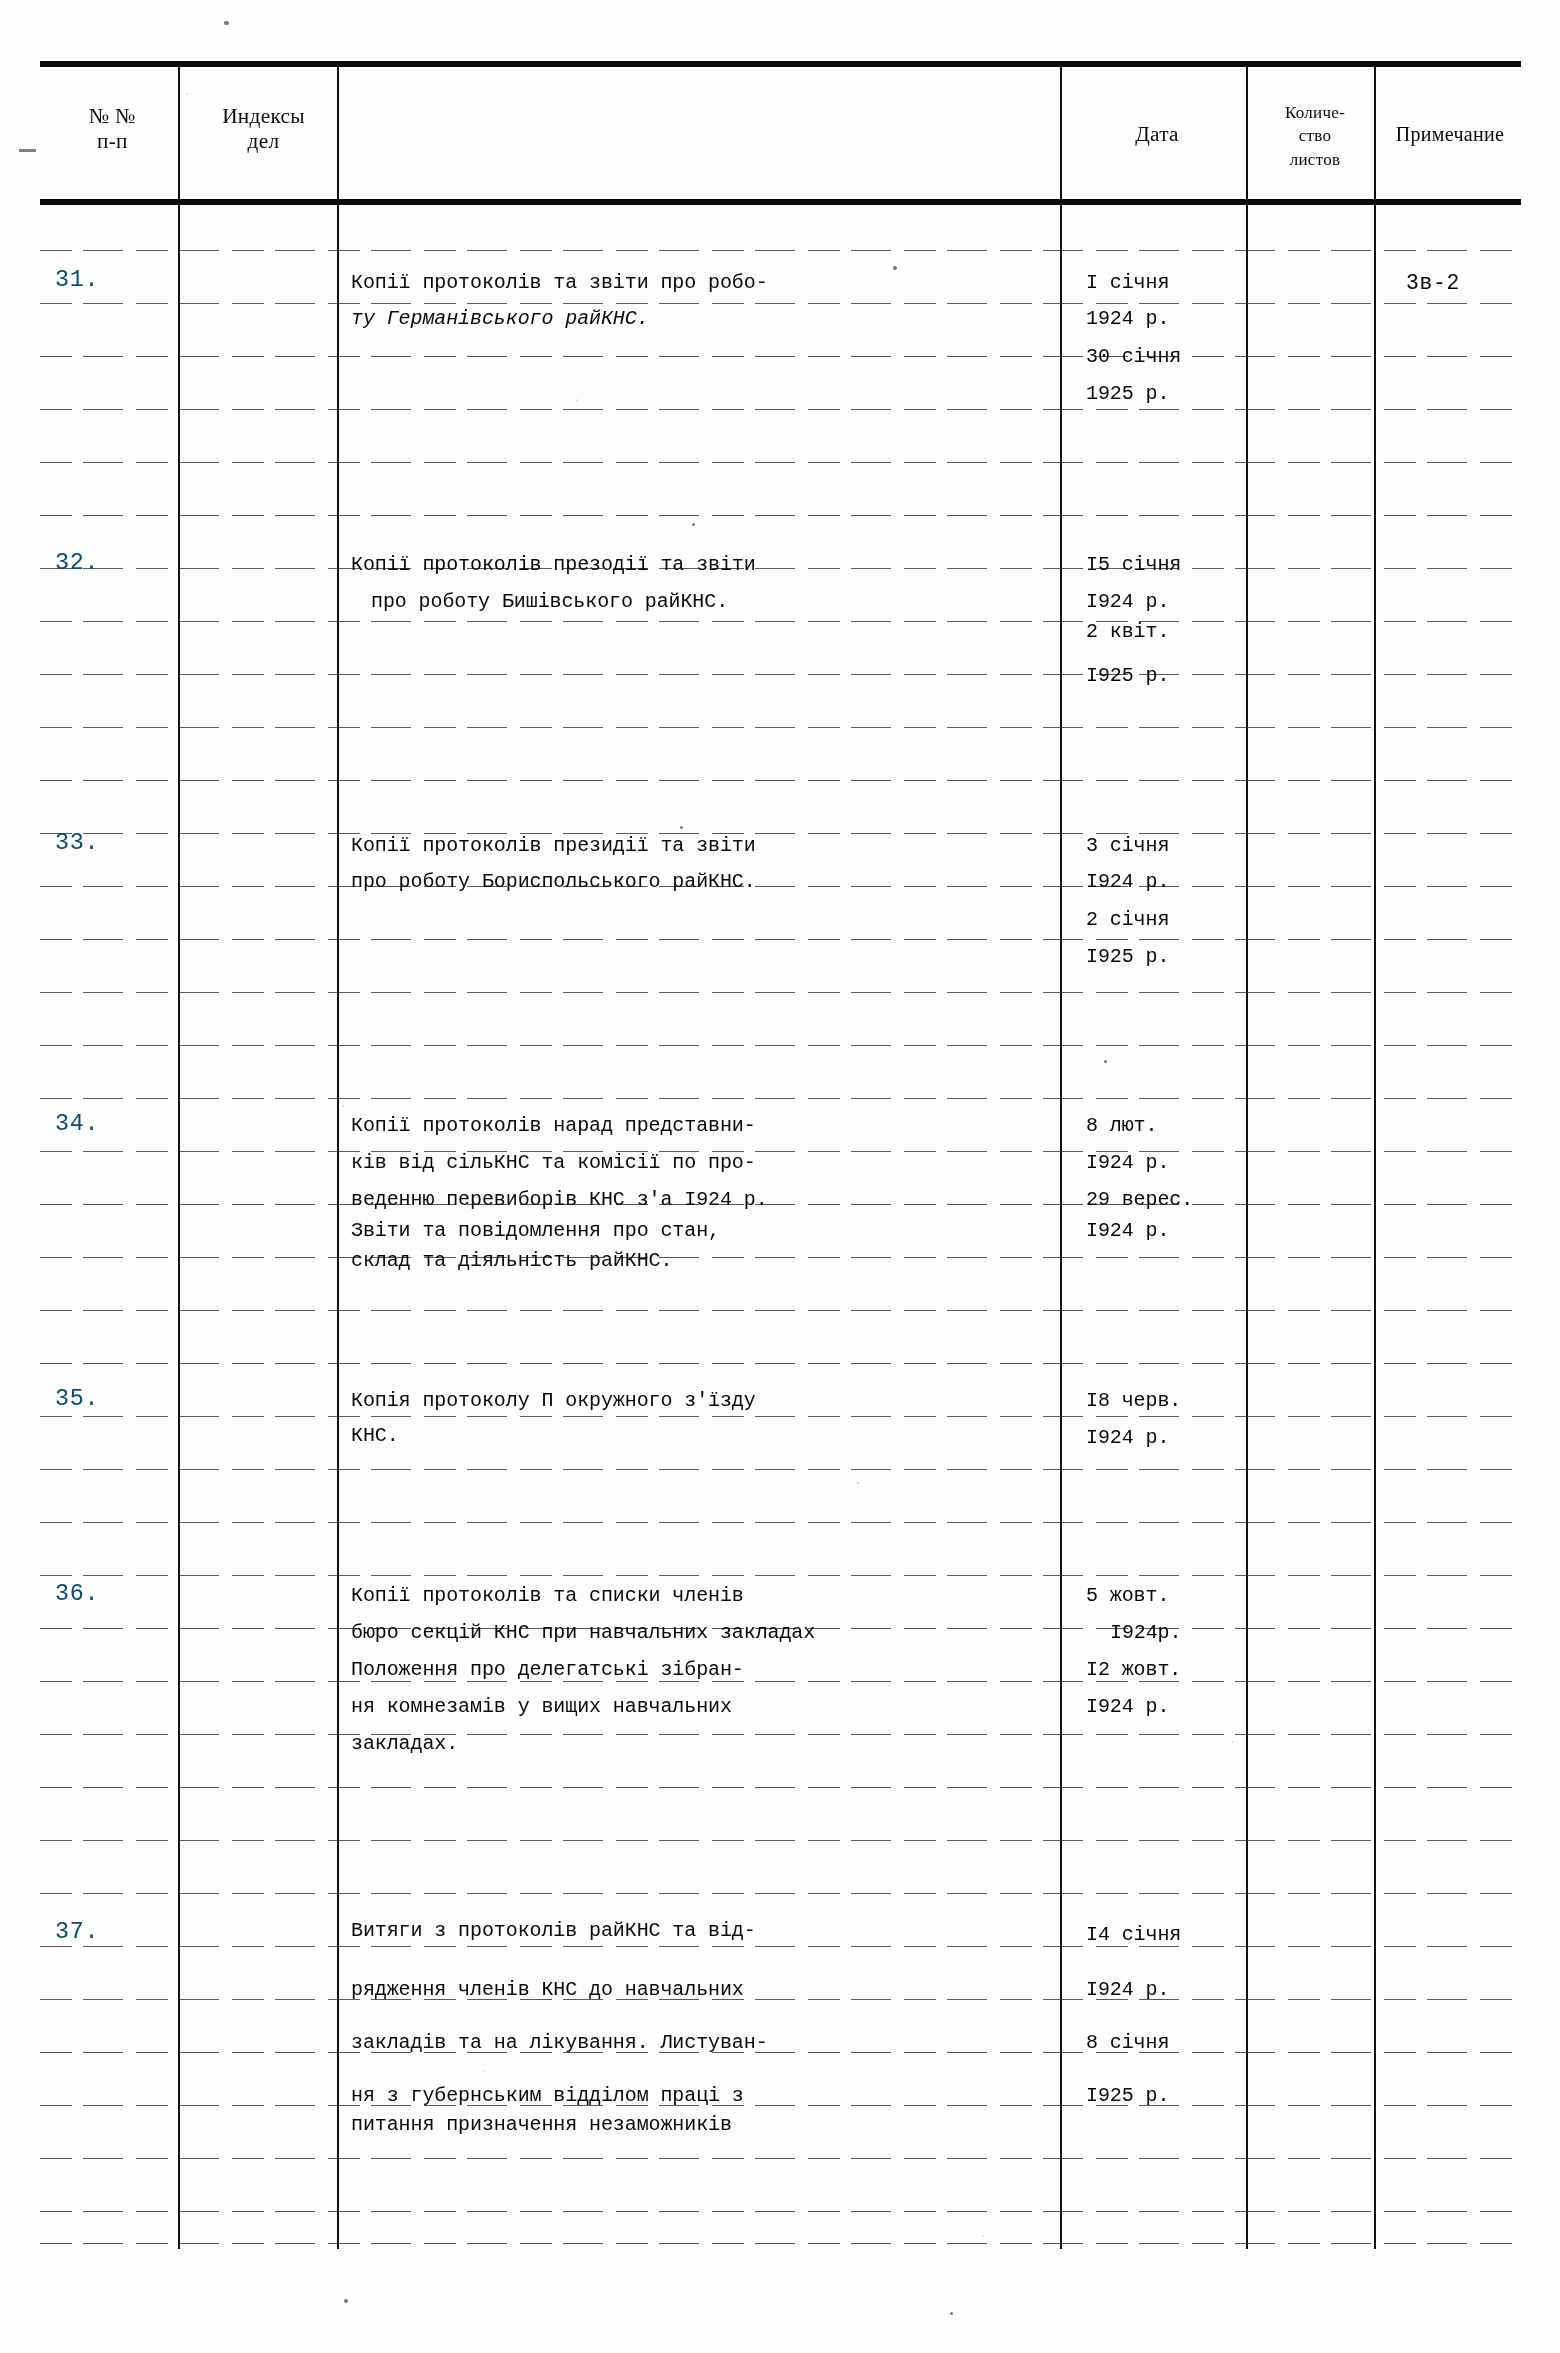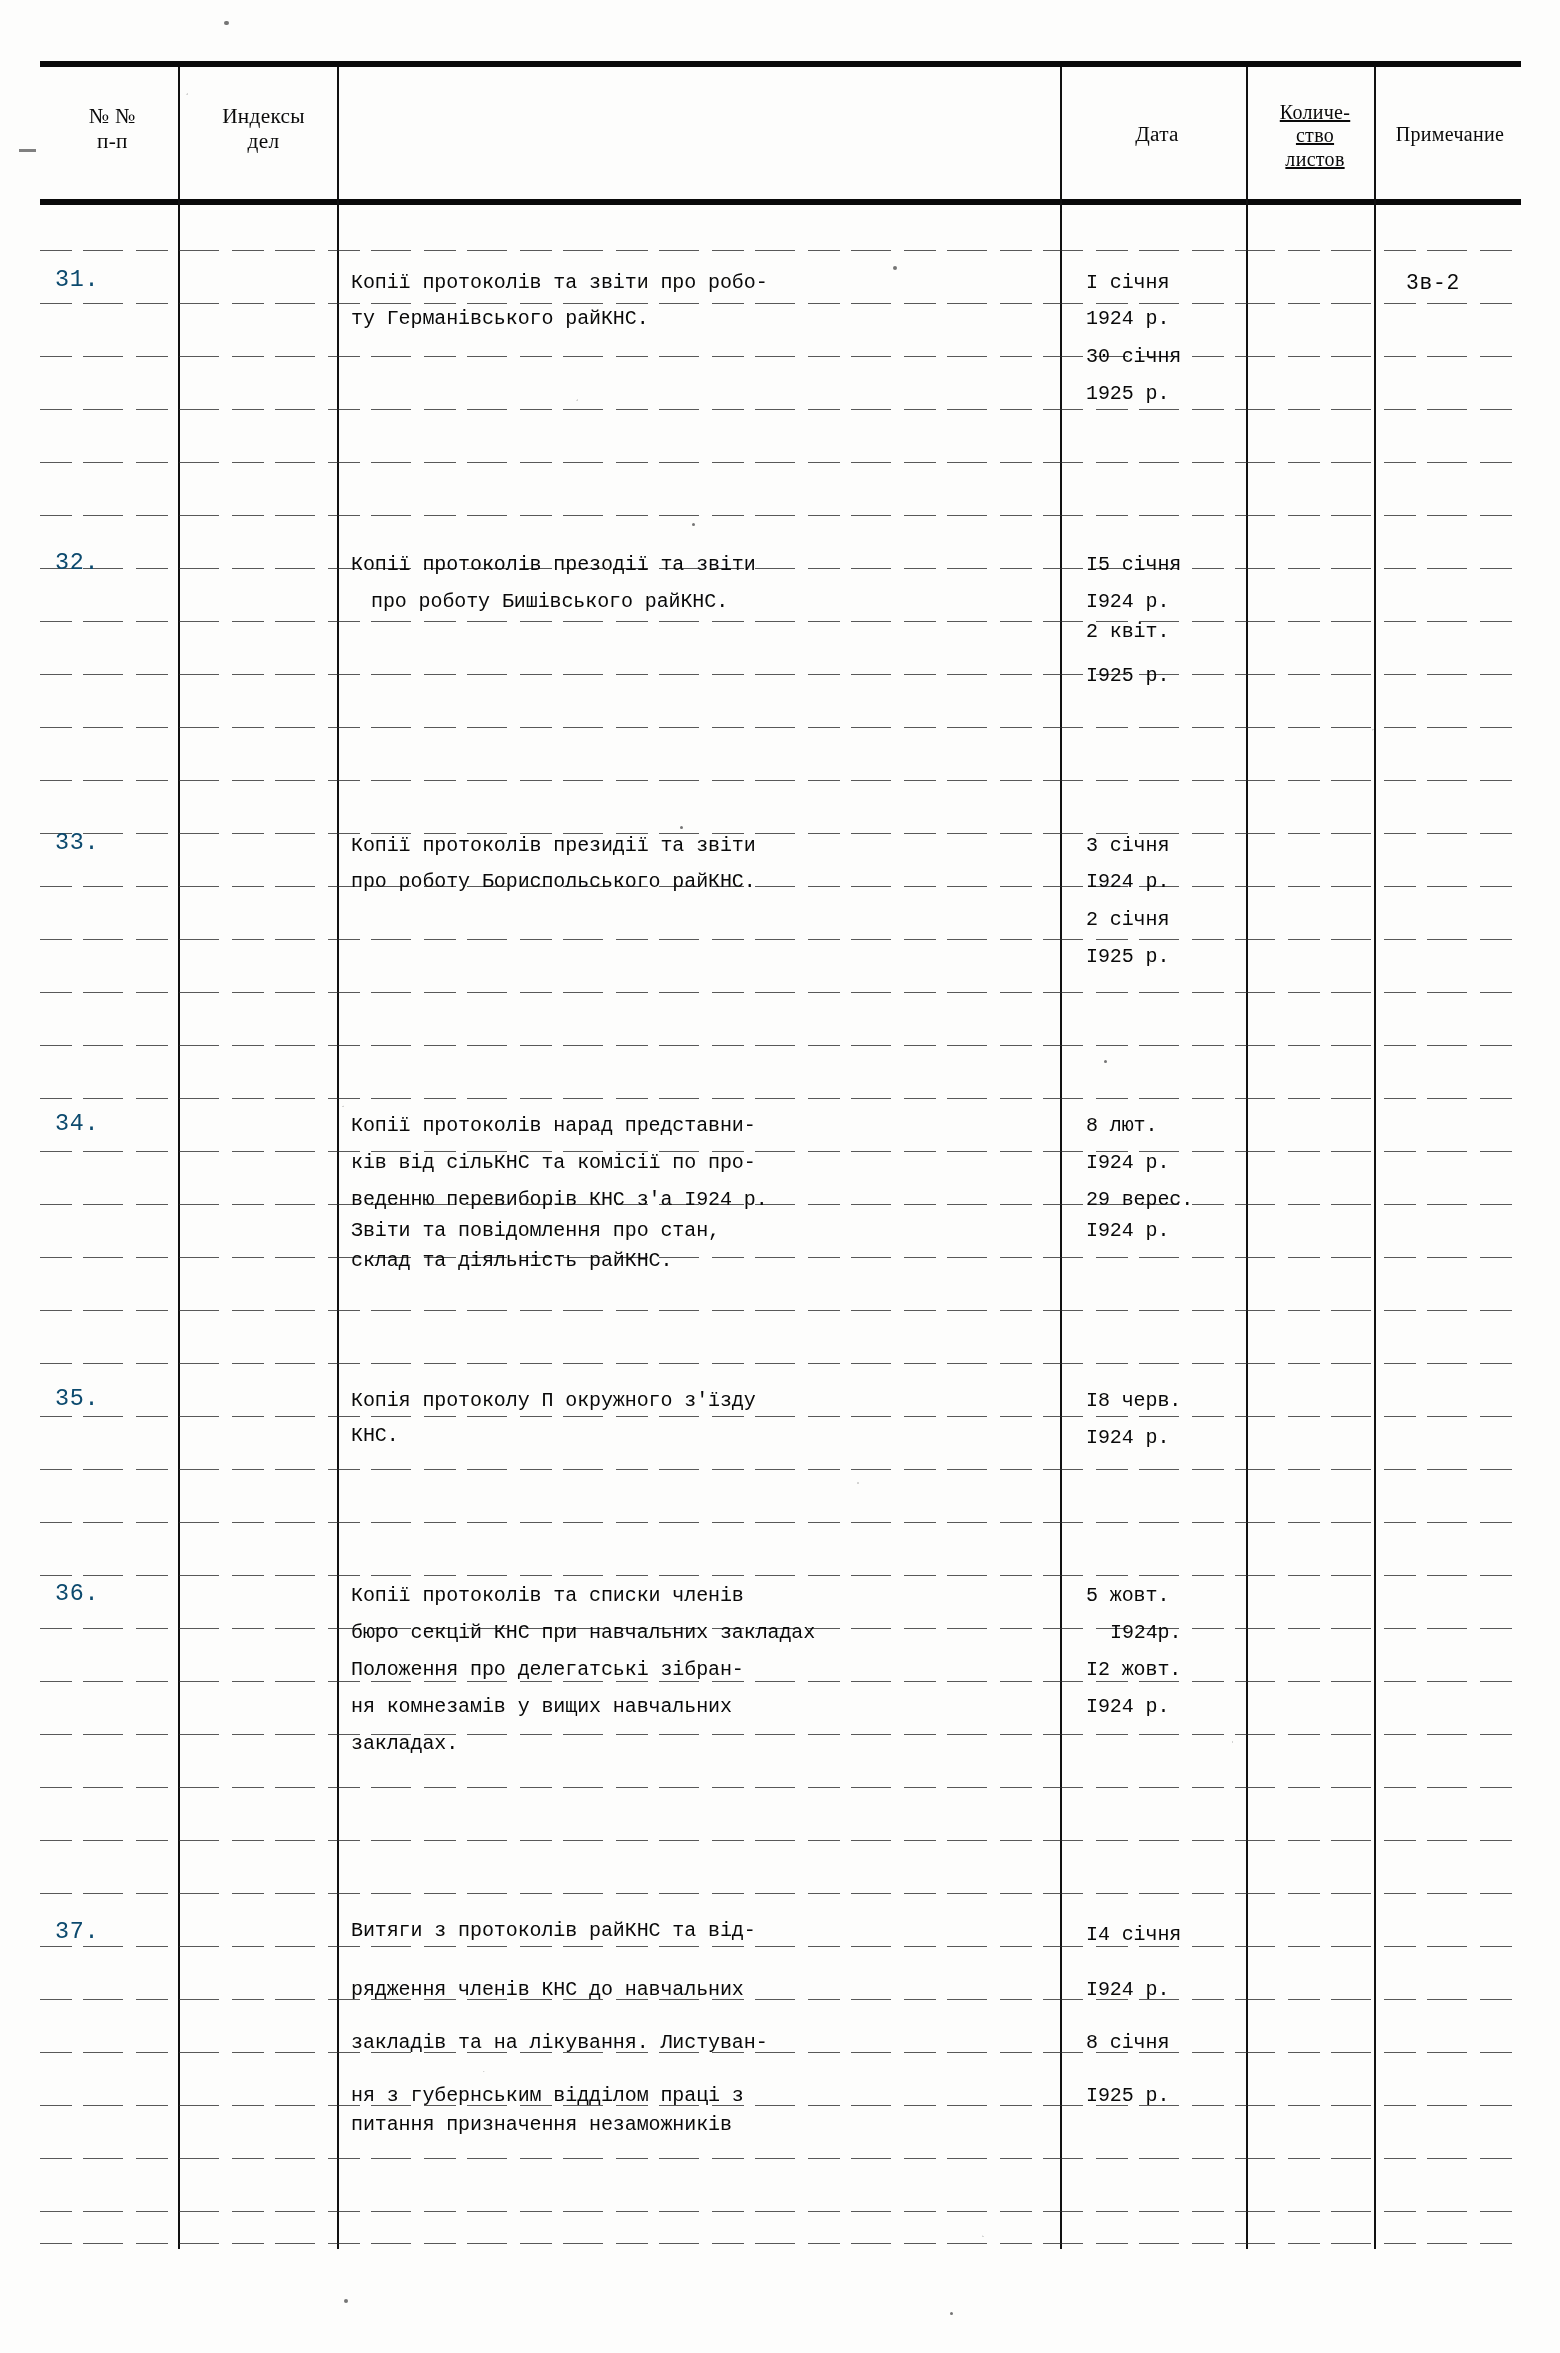--- a/index.html
+++ b/index.html
@@ -93,21 +93,21 @@
     font-size: 21.3px;
     line-height: 25px;
     color: #0a0a0a;
     letter-spacing: 0.3px;
   }
   .hdr .l { display: block; }
   .hdr-num   { left: 6.9px;   top: 43px;  width: 131px; }
   .hdr-index { left: 148px;  top: 43px;  width: 151px; }
   .hdr-title { left: 306px;  top: 61px;  width: 712px; letter-spacing: 1.7px; }
   .hdr-date  { left: 1027px; top: 61px;  width: 180px; }
-  .hdr-count { left: 1213px; top: 40px;  width: 124px; font-size: 20px; line-height: 23.4px; text-decoration: underline; }
+  .hdr-count { left: 1213px; top: 40px;  width: 124px; font-size: 17px; line-height: 23.4px; }
   .hdr-note  { left: 1341px; top: 61px;  width: 138px; font-size: 20px; }
   .num-cell {
     position: absolute;
     font-family: "Liberation Mono", monospace;
     font-size: 23.4px;
     color: #0c4a6e;
     letter-spacing: 0.7px;
   }
   .title-line {
     position: absolute;
@@ -224,21 +224,21 @@
     <div class="guide" style="top:1938px;"></div>
     <div class="guide" style="top:1991px;"></div>
     <div class="guide" style="top:2044px;"></div>
     <div class="guide" style="top:2097px;"></div>
     <div class="guide" style="top:2150px;"></div>
     <div class="guide" style="top:2182px;"></div>
 
     <div>
       <div class="num-cell" style="left:15px; top:206px;">31.</div>
       <div class="title-line" style="top:210px;">Копії протоколів та звіти про робо-</div>
-      <div class="title-line" style="top:246px;">ту Германівського райКНС.</div>
+      <div class="title-line" style="top:246px;font-style:italic;">ту Германівського райКНС.</div>
       <div class="date-line" style="top:210px;">I січня</div>
       <div class="date-line" style="top:246px;">1924 р.</div>
       <div class="date-line" style="top:284px;">30 січня</div>
       <div class="date-line" style="top:321px;">1925 р.</div>
       <div class="note-line" style="top:210px;text-align:right;">3в-2</div>
     </div>
 
     <div>
       <div class="num-cell" style="left:15px; top:489px;">32.</div>
       <div class="title-line" style="top:492px;">Копії протоколів презодії та звіти</div>

